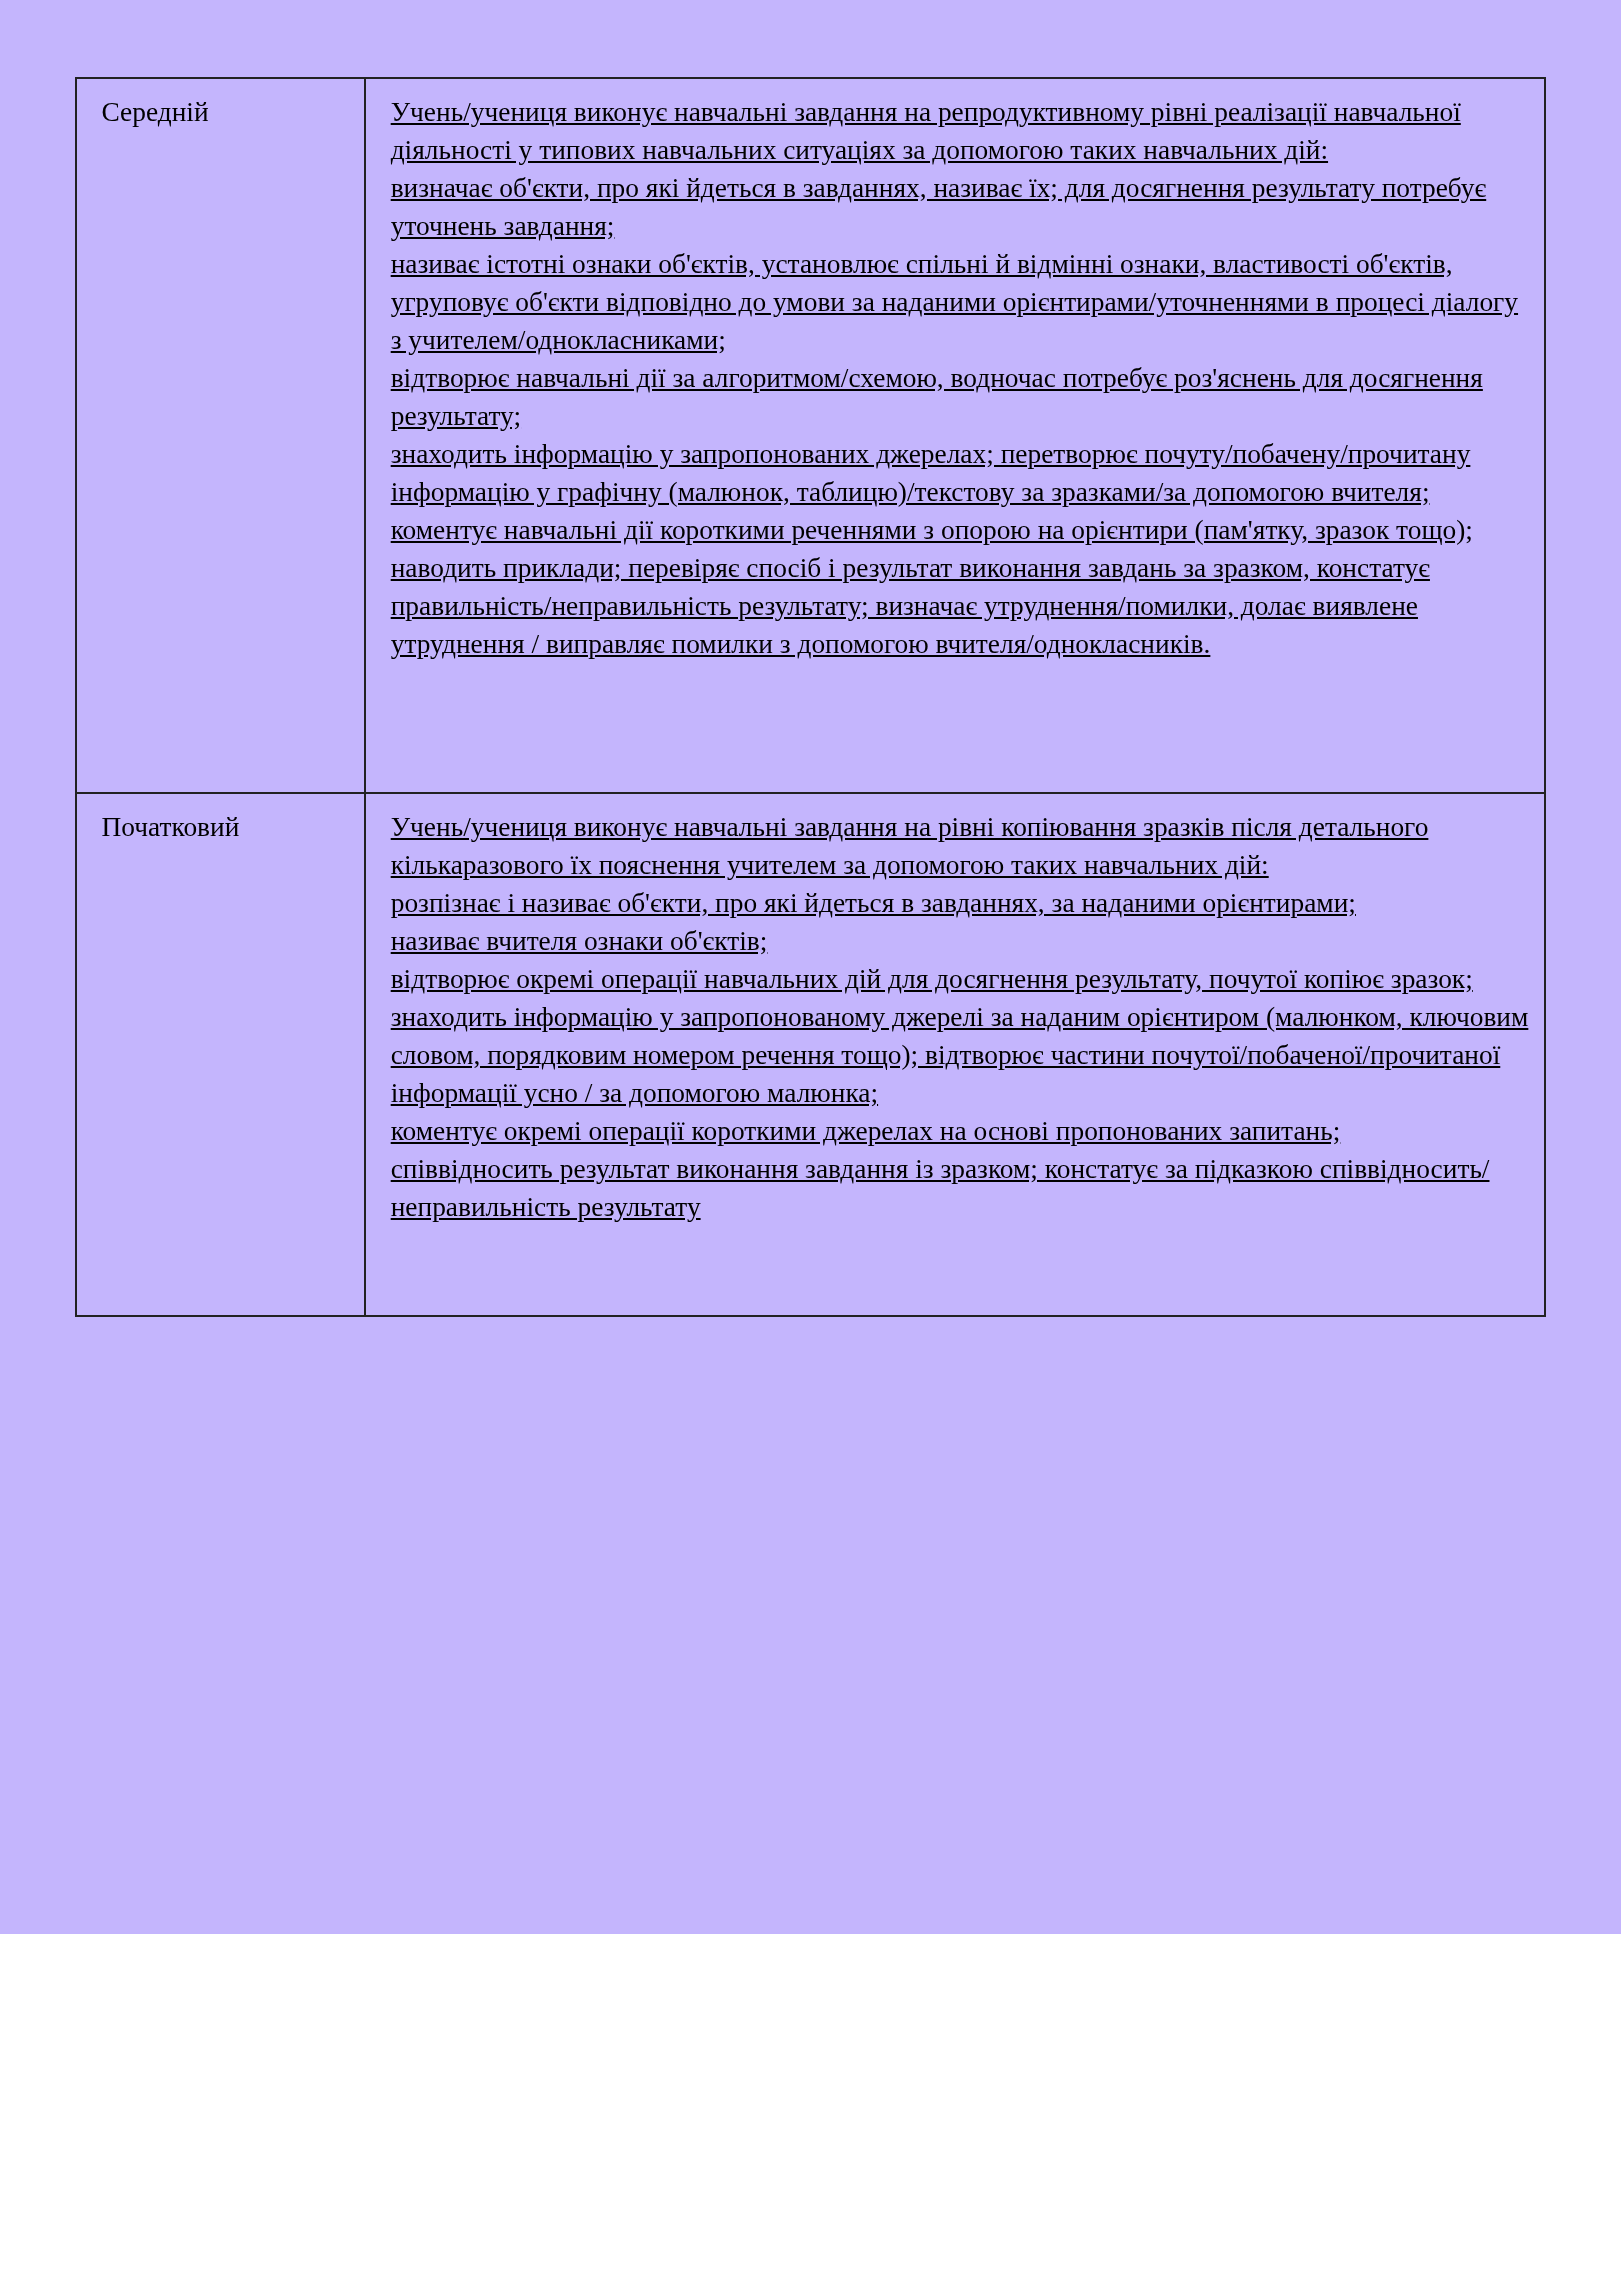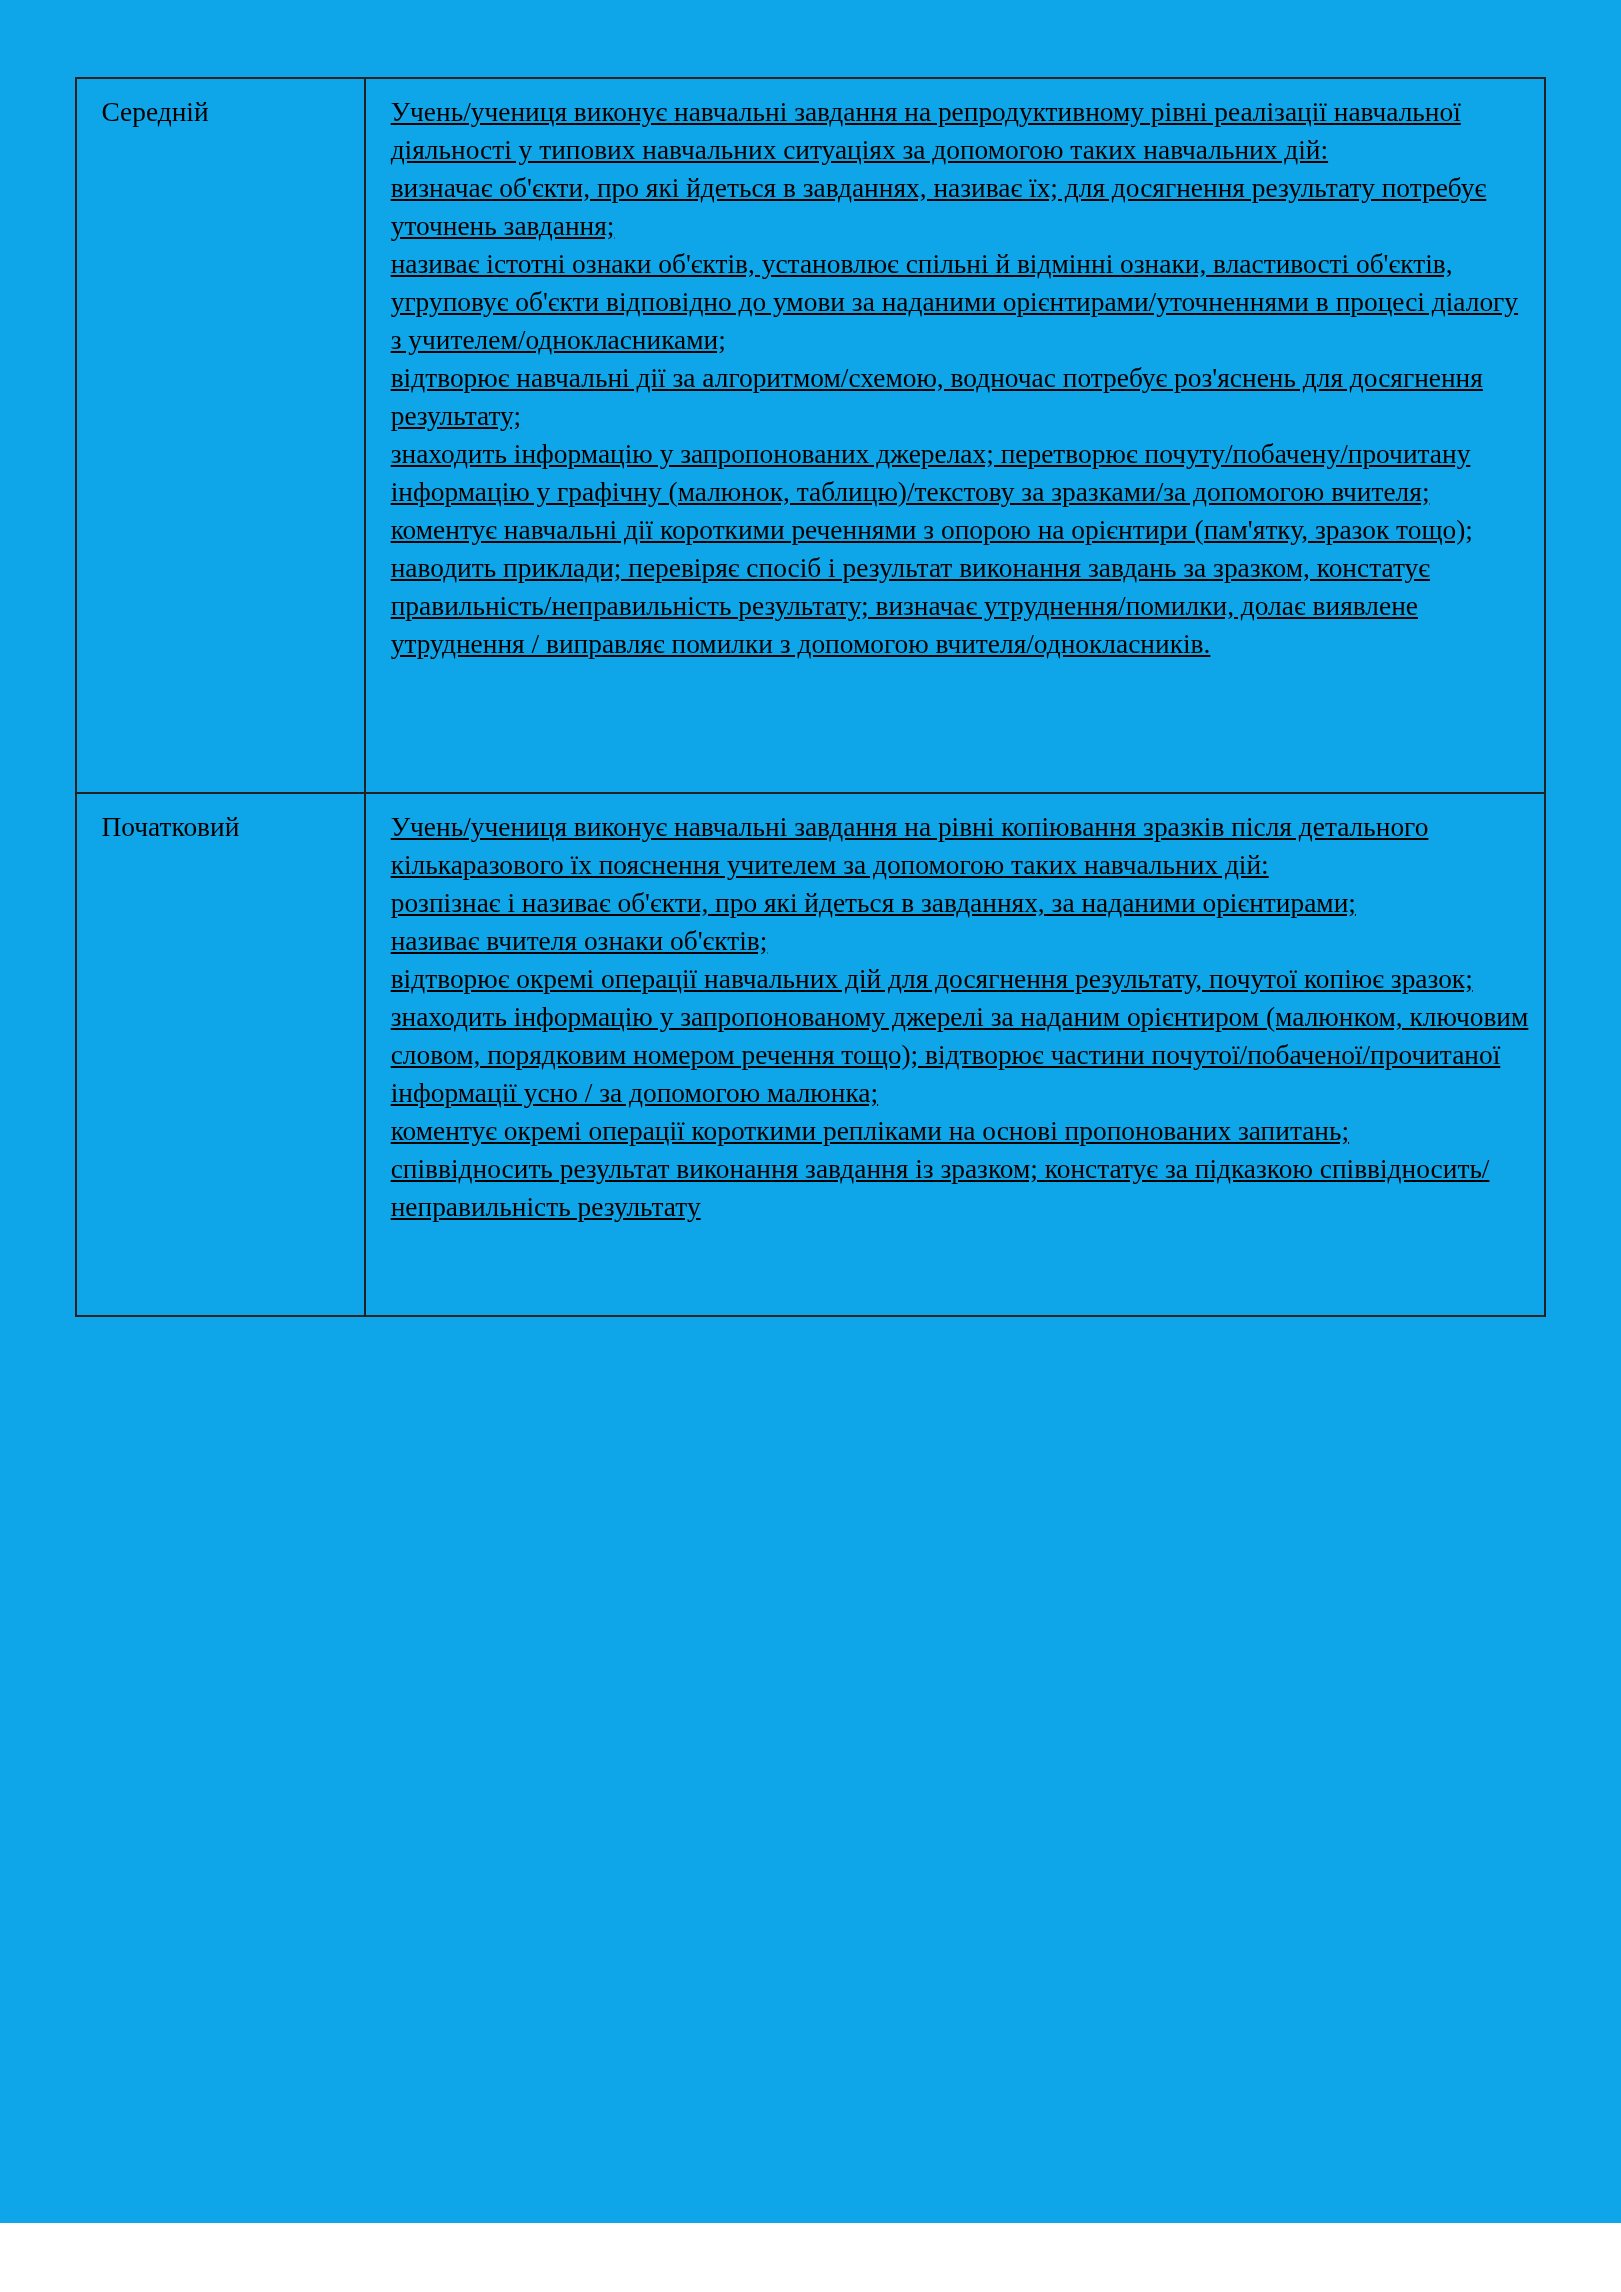--- a/index.html
+++ b/index.html
@@ -11,22 +11,22 @@
       width: 1621px;
       height: 2293px;
       position: relative;
       font-family: "Liberation Serif", "DejaVu Serif", serif;
       color: #000000;
     }
     .page {
       position: absolute;
       left: 0; top: 0;
       width: 1621px;
-      height: 2223px;
-      background: #0ea5e9;
+      height: 1934px;
+      background: #c4b5fd;
     }
     table.criteria {
       position: absolute;
       left: 75px;
       top: 77px;
       width: 1471px;
       border-collapse: collapse;
       table-layout: fixed;
     }
     table.criteria td {
@@ -72,20 +72,20 @@
       <tr class="row-2">
         <td class="level-cell">
           <span>Початковий</span>
         </td>
         <td class="desc-cell">
           <span class="desc-line">Учень/учениця виконує навчальні завдання на рівні копіювання зразків після детального кількаразового їх пояснення учителем за допомогою таких навчальних дій:</span>
           <span class="desc-line">розпізнає і називає об'єкти, про які йдеться в завданнях, за наданими орієнтирами;</span>
           <span class="desc-line">називає вчителя ознаки об'єктів;</span>
           <span class="desc-line">відтворює окремі операції навчальних дій для досягнення результату, почутої копіює зразок;</span>
           <span class="desc-line">знаходить інформацію у запропонованому джерелі за наданим орієнтиром (малюнком, ключовим словом, порядковим номером речення тощо); відтворює частини почутої/побаченої/прочитаної інформації усно / за допомогою малюнка;</span>
-          <span class="desc-line">коментує окремі операції короткими репліками на основі пропонованих запитань;</span>
+          <span class="desc-line">коментує окремі операції короткими джерелах на основі пропонованих запитань;</span>
           <span class="desc-line">співвідносить результат виконання завдання із зразком; констатує за підказкою співвідносить/неправильність результату</span>
         </td>
       </tr>
     </tbody>
   </table>
 </div>
 
 
 </body></html>

